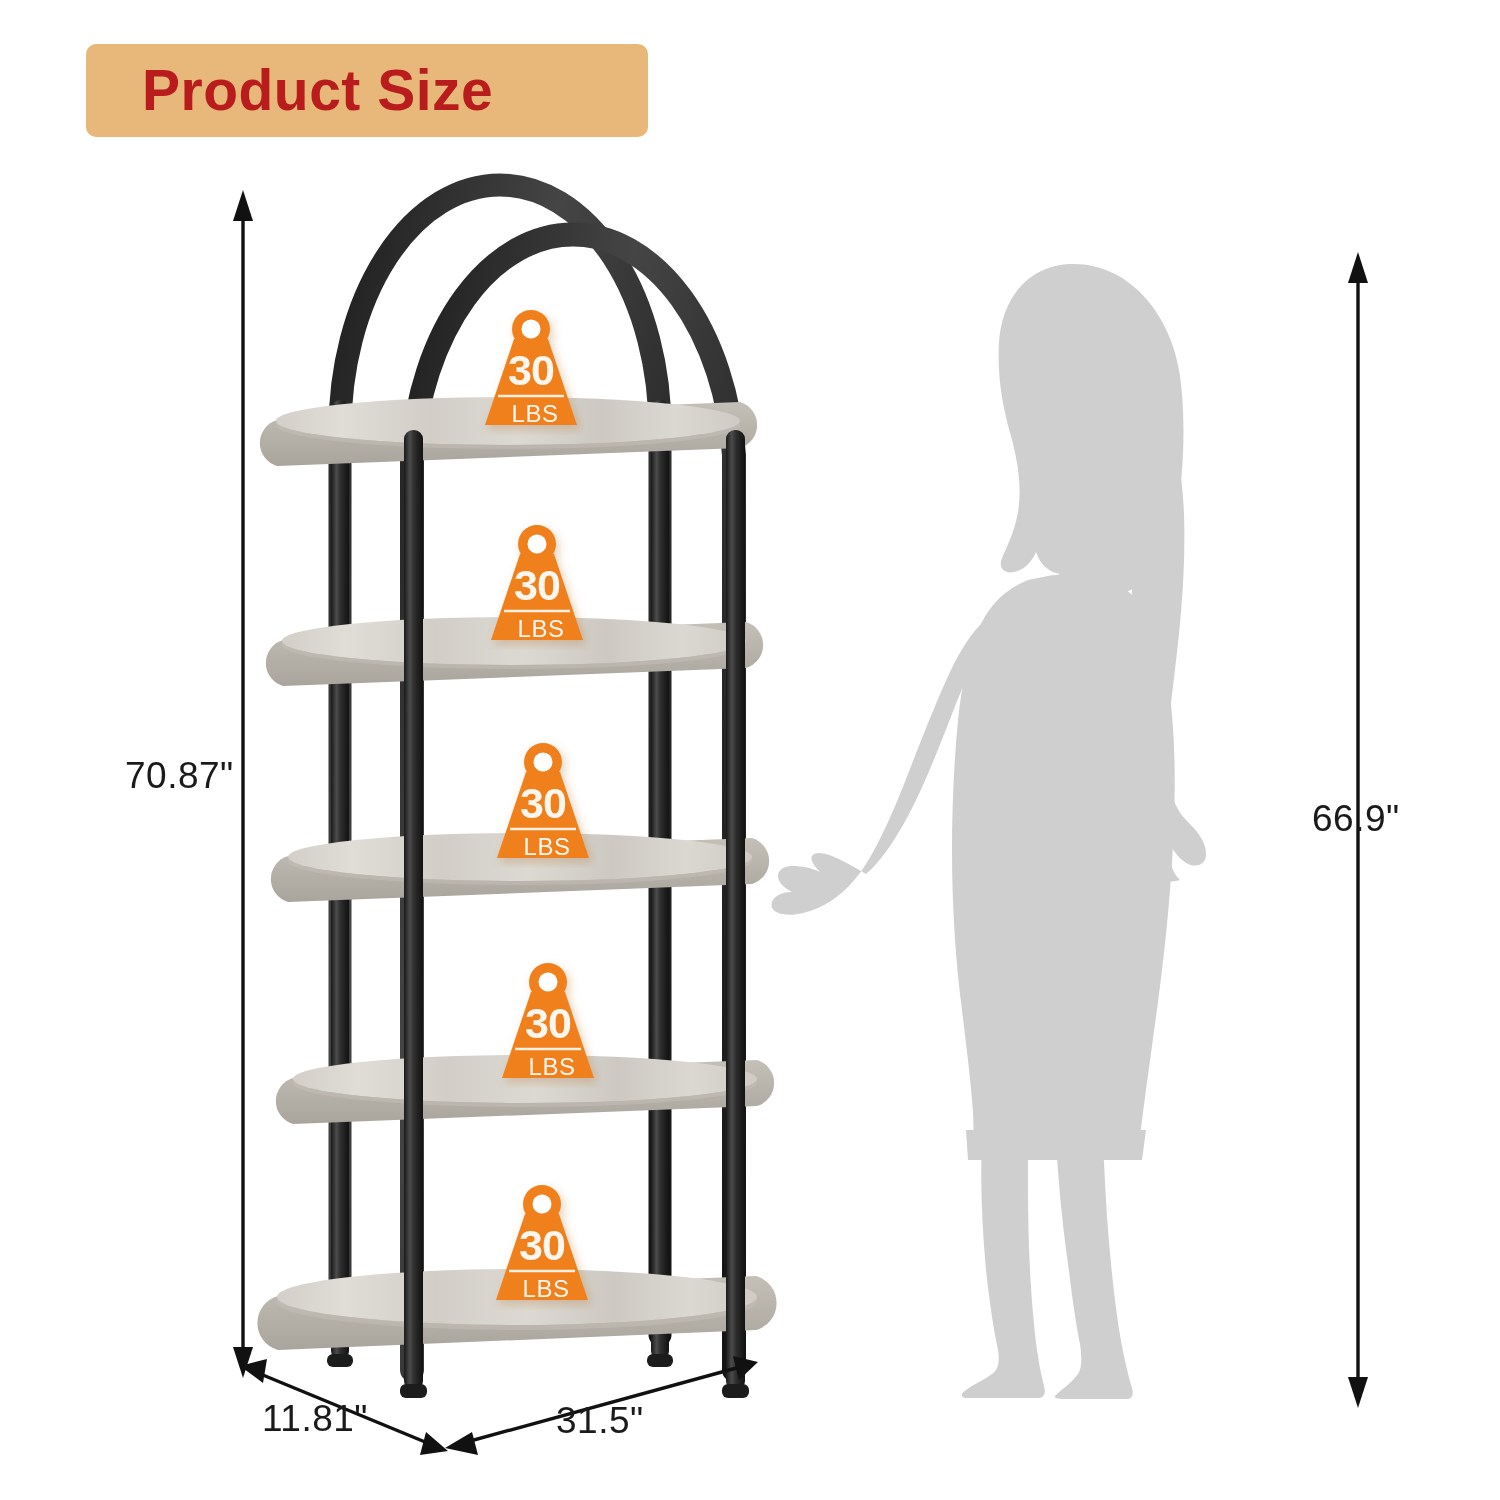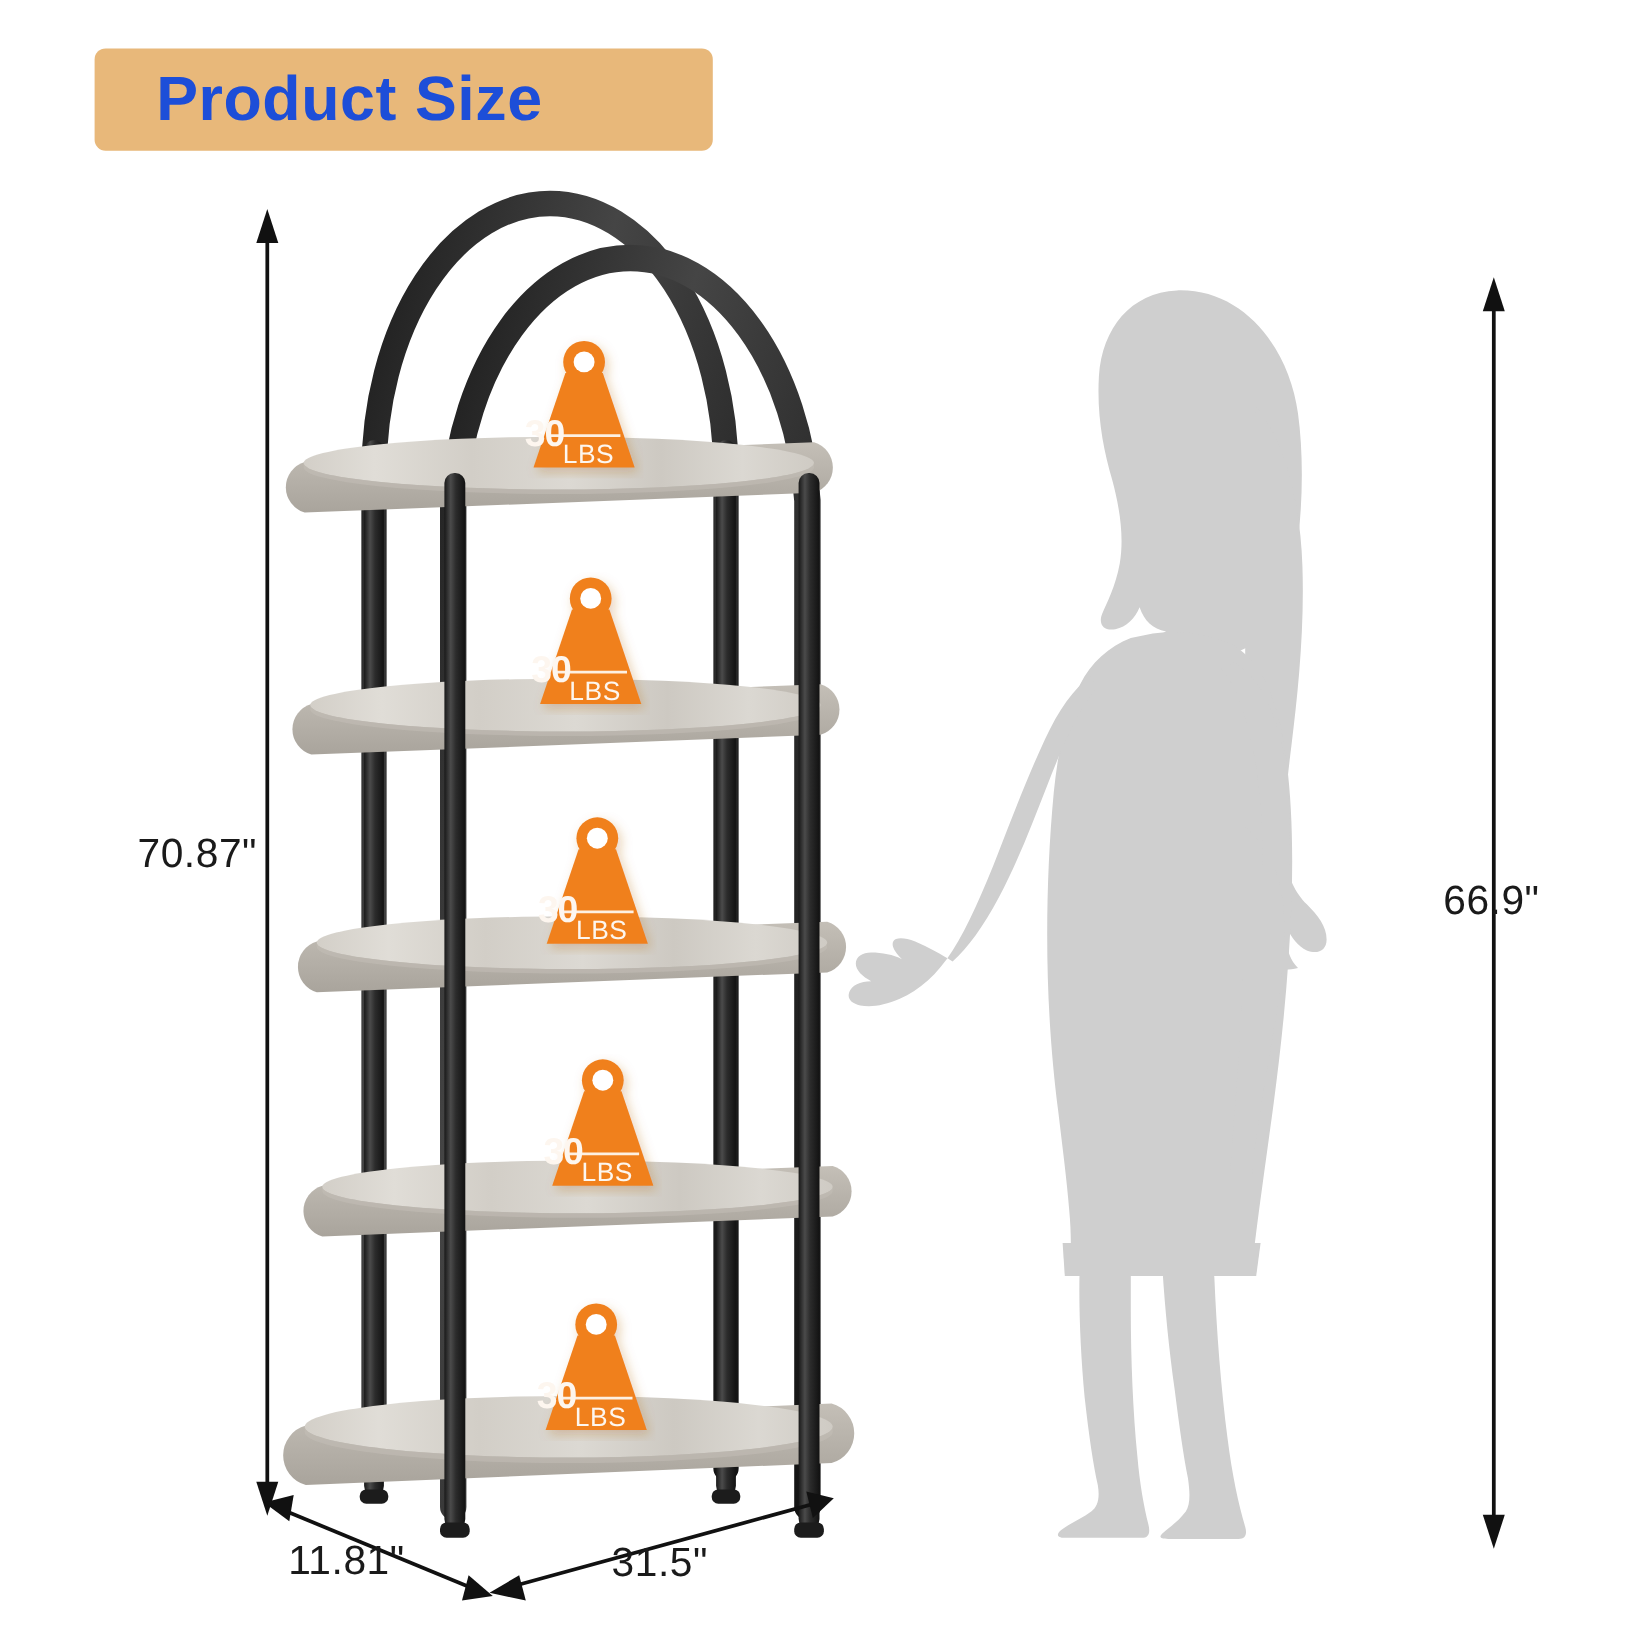--- a/index.html
+++ b/index.html
@@ -25,21 +25,21 @@
     height: 93px;
     background: #e8b87a;
     border-radius: 10px;
     display: flex;
     align-items: center;
   }
   #header-title {
     margin-left: 56px;
     font-size: 57px;
     font-weight: bold;
-    color: #1d4ed8;
+    color: #b91c1c;
     letter-spacing: 0.5px;
     line-height: 1;
   }
 
   
   #stage {
     position: absolute;
     inset: 0;
   }
 
@@ -80,26 +80,26 @@
   .weight-badge {
     position: absolute;
     width: 108px;
     height: 130px;
   }
   .badge-num {
     position: absolute;
     left: 0;
     top: 44px;
     width: 100%;
-    font-size: 34px;
+    text-align: center;
+    font-size: 43px;
     font-weight: bold;
     color: #fdf6ef;
     line-height: 1;
     letter-spacing: -1px;
-    margin-top: 28px;
   }
   .badge-unit {
     position: absolute;
     left: 4px;
     top: 97px;
     width: 100%;
     text-align: center;
     font-size: 24px;
     font-weight: 400;
     color: #fdf6ef;

